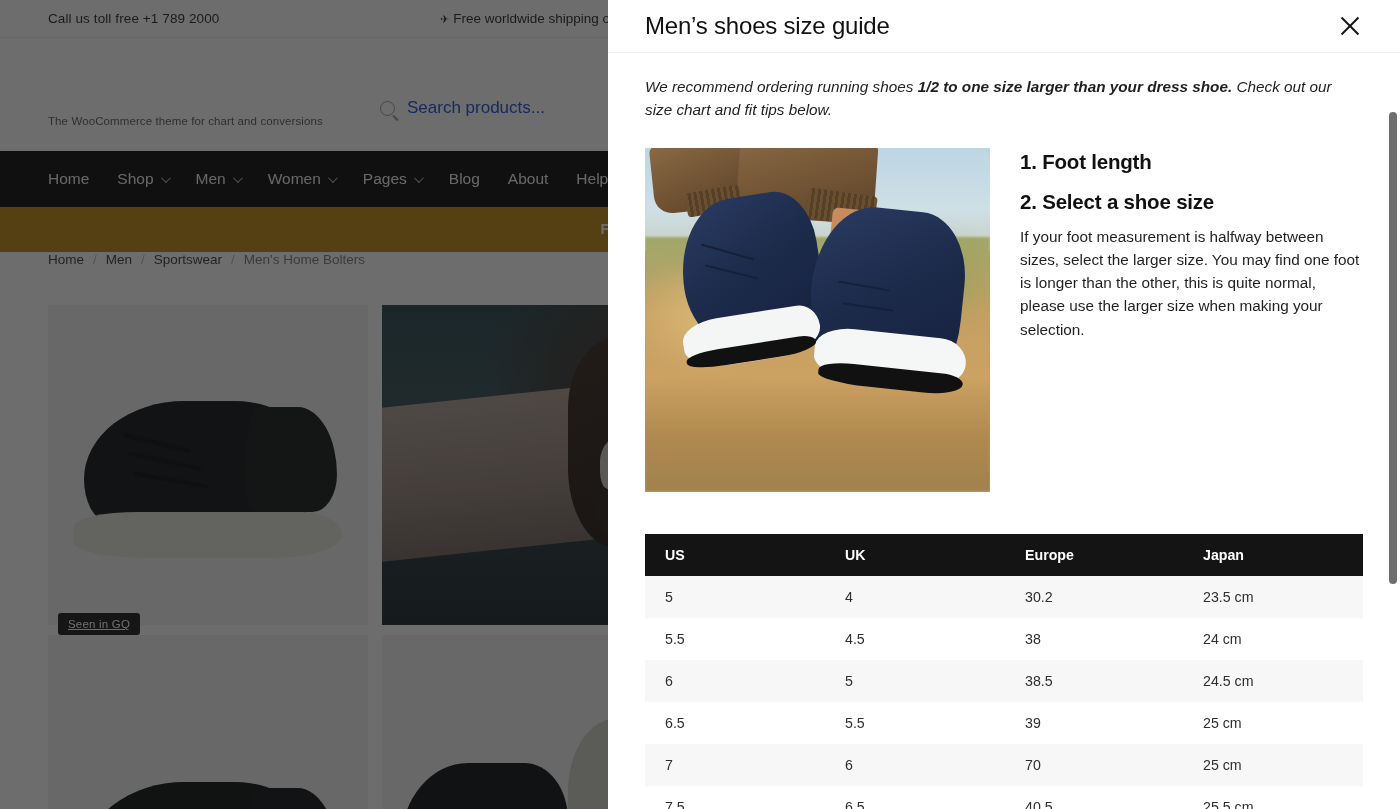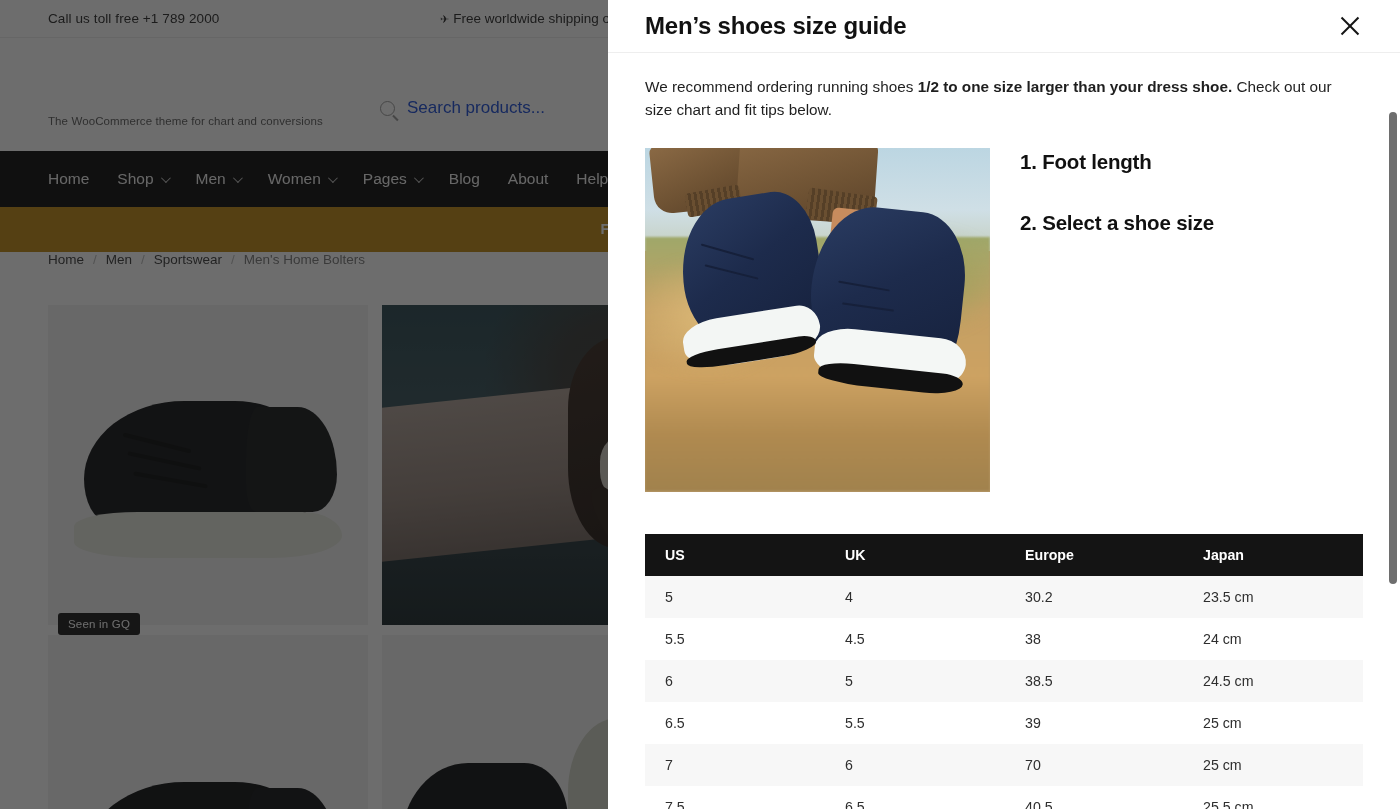--- a/index.html
+++ b/index.html
@@ -150,20 +150,21 @@
   .shot2 { left: 382px; top: 5px;  width: 320px; height: 320px; }
   .shot3 { left: 48px;  top: 335px; width: 320px; height: 320px; }
   .shot4 { left: 382px; top: 335px; width: 320px; height: 320px; }
 
   .badge-gq {
     position: absolute; left: 58px; top: 313px;
     background: #1b1b1b; color: #fff;
     font-size: 11.5px; padding: 5px 10px; border-radius: 3px;
     letter-spacing: .2px;
     z-index: 6;
+    text-decoration: underline;
   }
 
   
   .shoe {
     position: absolute; left: 8%; top: 30%;
     width: 84%; height: 48%;
   }
   .shoe-upper {
     position: absolute; left: 4%; top: 0;
     width: 86%; height: 78%;
@@ -237,21 +238,21 @@
     z-index: 30;
     overflow: hidden;
   }
   .modal-head {
     position: relative;
     height: 53px;
     border-bottom: 1px solid #eeeeee;
   }
   .modal-title {
     position: absolute; left: 37px; top: 12px;
-    font-size: 24px; font-weight: 700; color: #111111;
+    font-size: 24px; font-weight: 400; color: #111111;
     letter-spacing: -.2px;
   }
   .modal-close {
     position: absolute; right: 36px; top: 12px;
     width: 28px; height: 28px;
     cursor: pointer;
   }
   .modal-close::before, .modal-close::after {
     content: ""; position: absolute;
     left: 2px; top: 13px;
@@ -264,20 +265,21 @@
   .modal-body {
     position: relative;
     padding: 22px 40px 0 37px;
     height: 756px;
   }
 
   .intro {
     font-size: 15.3px; color: #1f1f1f; line-height: 1.52;
     max-width: 720px;
     margin: 0 0 26px 0;
+    font-style: italic;
   }
   .intro b { font-weight: 700; }
 
   .cols { display: flex; gap: 30px; }
   .col-img {
     width: 345px; height: 344px;
     flex: 0 0 345px;
     overflow: hidden;
     position: relative;
     background: #b89a6a;
@@ -355,21 +357,21 @@
     background:#111; border-radius: 36% 22% 40% 52% / 64% 66% 88% 64%;
     transform: rotate(6deg);
   }
   .lacebit { position:absolute; background:#16203a; height:2px; border-radius:2px; }
 
   .col-txt { flex: 1 1 auto; padding-top: 2px; }
   .sec-h {
     font-size: 20.5px; font-weight: 700; color: #111;
     margin: 0 0 11px 0; letter-spacing: -.2px;
   }
-  .sec-h.second { margin-top: 37px; }
+  .sec-h.second { margin-top: 16px; }
   .sec-p {
     font-size: 15.3px; color: #1f1f1f; line-height: 1.52; margin: 0;
   }
 
   
   .sizetable {
     margin-top: 42px;
     width: 718px;
     border-collapse: collapse;
     table-layout: fixed;
@@ -554,20 +556,21 @@
         <div class="outsoleR"></div>
         <div class="lacebit" style="left:16%;top:30%;width:16%;transform:rotate(16deg);"></div>
         <div class="lacebit" style="left:17%;top:36%;width:16%;transform:rotate(14deg);"></div>
         <div class="lacebit" style="left:56%;top:40%;width:15%;transform:rotate(10deg);"></div>
         <div class="lacebit" style="left:57%;top:46%;width:15%;transform:rotate(8deg);"></div>
       </div>
 
       <div class="col-txt">
         <h3 class="sec-h">1. Foot length</h3>
         <h3 class="sec-h second">2. Select a shoe size</h3>
+        <p class="sec-p">If your foot measurement is halfway between sizes, select the larger size. You may find one foot is longer than the other, this is quite normal, please use the larger size when making your selection.</p>
       </div>
     </div>
 
     <table class="sizetable">
       <colgroup>
         <col style="width:180px">
           <col style="width:180px">
           <col style="width:178px">
           <col style="width:180px">
       </colgroup>

